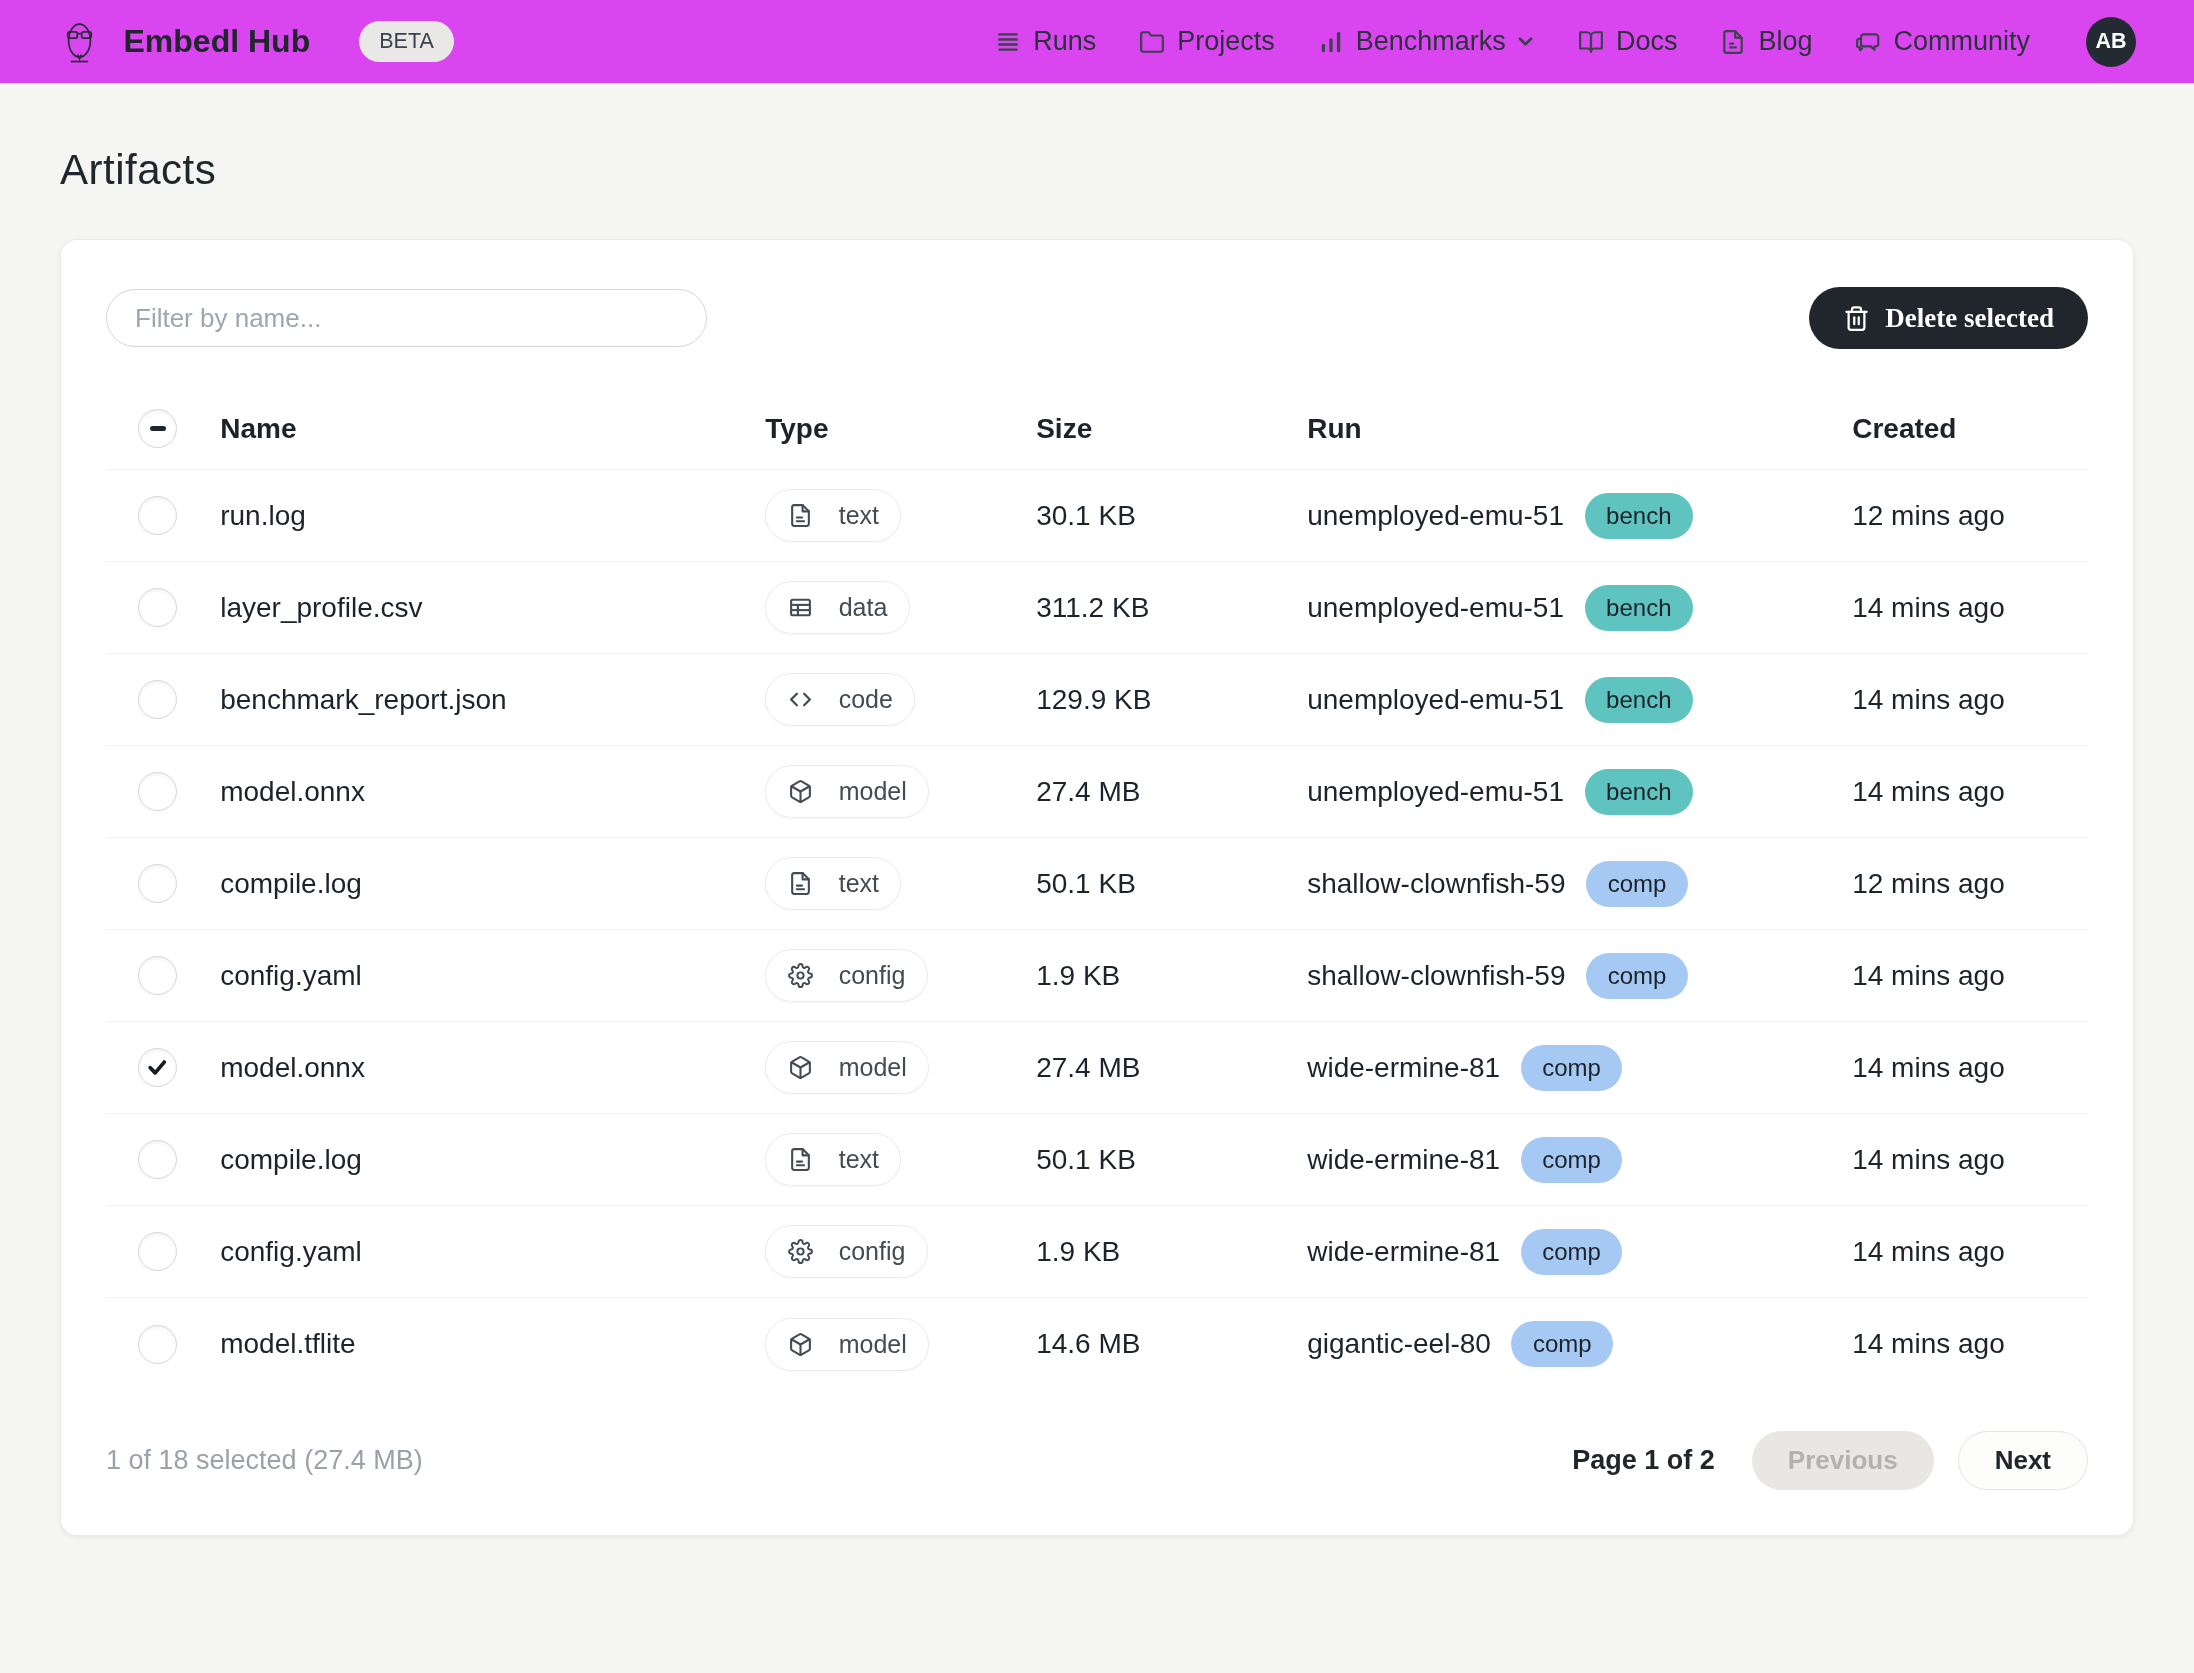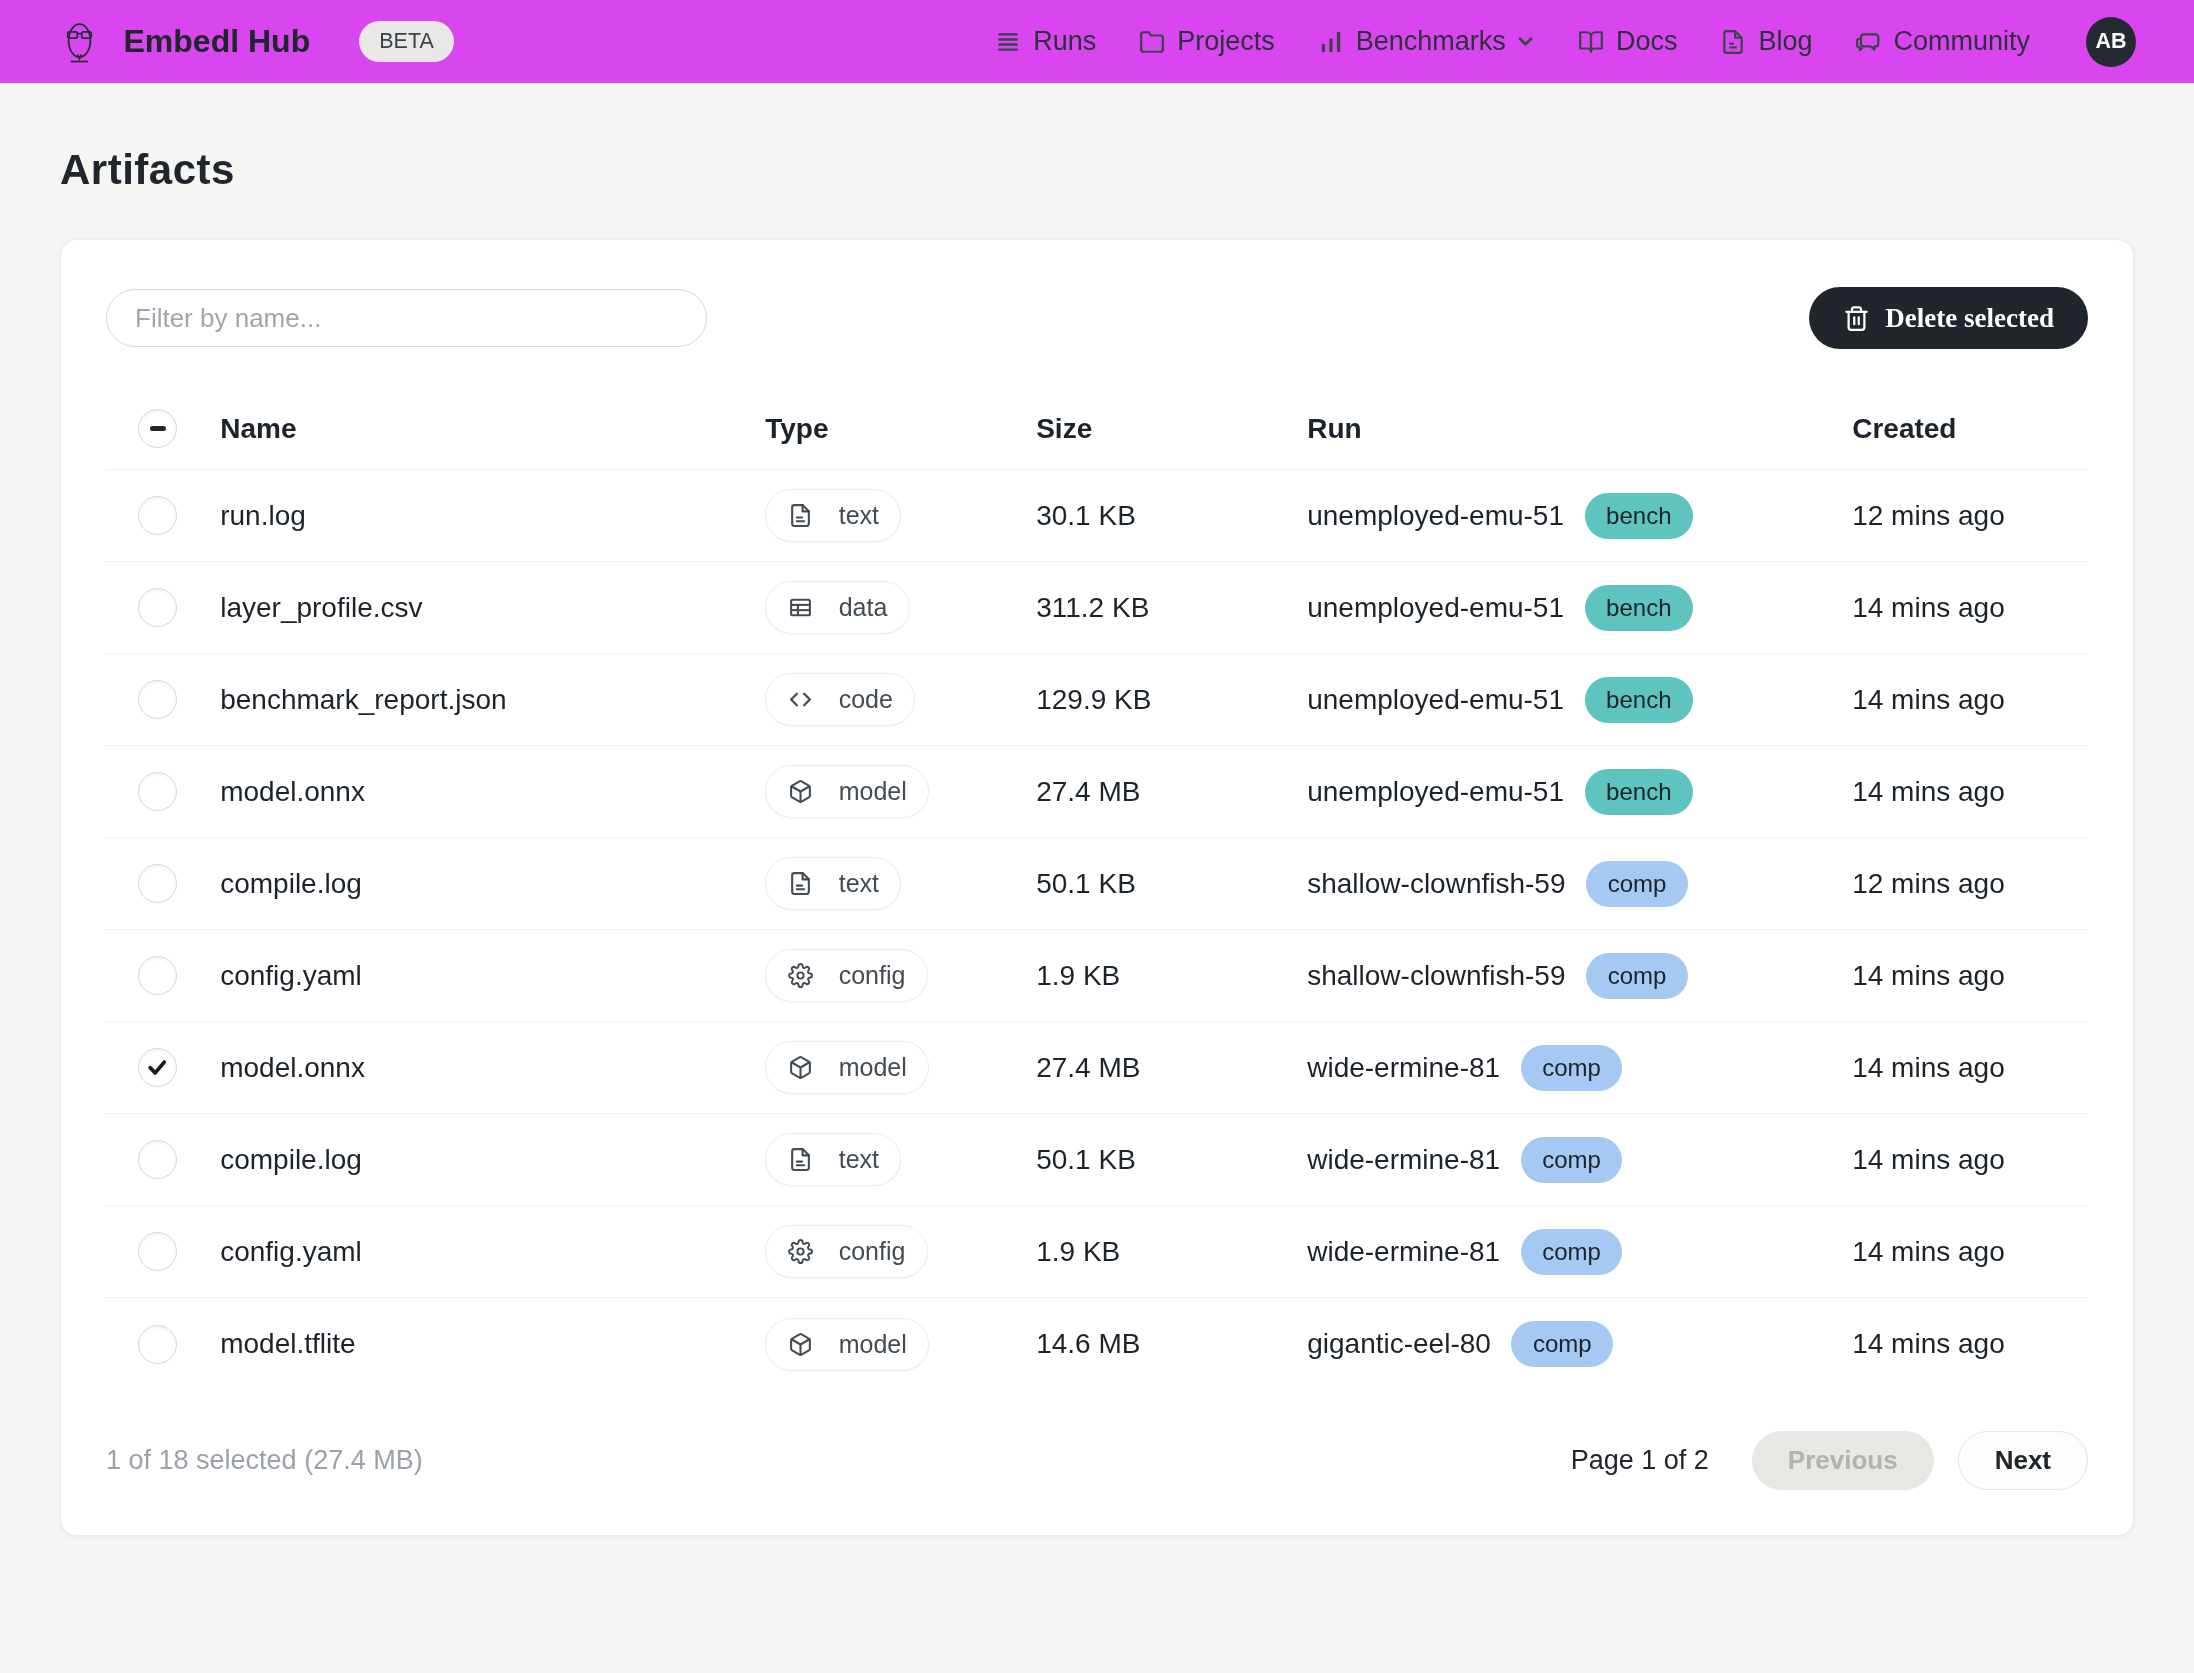--- a/index.html
+++ b/index.html
@@ -32,21 +32,21 @@
   .nav-item svg { width:26px; height:26px; stroke:#3a424a; }
   .chev { width:19px !important; height:19px !important; margin-left:-1.9px; }
   .avatar {
     margin-left:56px; width:50px; height:50px; border-radius:50%;
     background:#232a31; color:#fff; font-size:21.5px; font-weight:700;
     display:flex; align-items:center; justify-content:center;
   }
 
   
   .page { padding:0 60px; }
-  .page-title { font-size:42px; font-weight:700; color:#20262c; margin:62px 0 45px 0; letter-spacing:0.5px; }
+  .page-title { font-size:42px; font-weight:400; color:#20262c; margin:62px 0 45px 0; letter-spacing:0.5px; }
 
   .card {
     background:#fff; border:0.9px solid #ebebe9; border-radius:17px;
     box-shadow:0 1.9px 5.6px rgba(0,0,0,.05);
     padding:47px 45px 36px 45px;
   }
 
   
   .toolbar { display:flex; align-items:center; justify-content:space-between; margin-bottom:39px; }
   .filter-input {
@@ -99,21 +99,21 @@
     margin-left:20.6px; border-radius:936px; height:46px; padding:0 21.5px;
     display:inline-flex; align-items:center; font-size:24px; color:#1c232b;
   }
   .run-badge.bench { background:#5fc3c0; }
   .run-badge.comp  { background:#a6c9f3; }
 
   
   .card-footer { display:flex; align-items:center; margin-top:41px; padding-bottom:9.4px; }
   .selection-summary { font-size:27px; color:#9ba1a8; }
   .pager { margin-left:auto; display:flex; align-items:center; gap:24px; }
-  .page-info { font-size:27px; font-weight:400; color:#20262c; margin-right:19px; }
+  .page-info { font-size:27px; font-weight:700; color:#20262c; margin-right:13px; }
   .pg-btn {
     height:59px; padding:0 36px; border-radius:936px; font-size:26px; font-weight:700;
     font-family:inherit; display:flex; align-items:center; cursor:pointer;
   }
   .pg-btn.prev { background:#e8e7e4; color:#b3b2af; border:none; }
   .pg-btn.next { background:#fdfdfc; color:#20262c; border:1.9px solid #e5e4e1; }
 </style>
 </head>
 <body>
 

